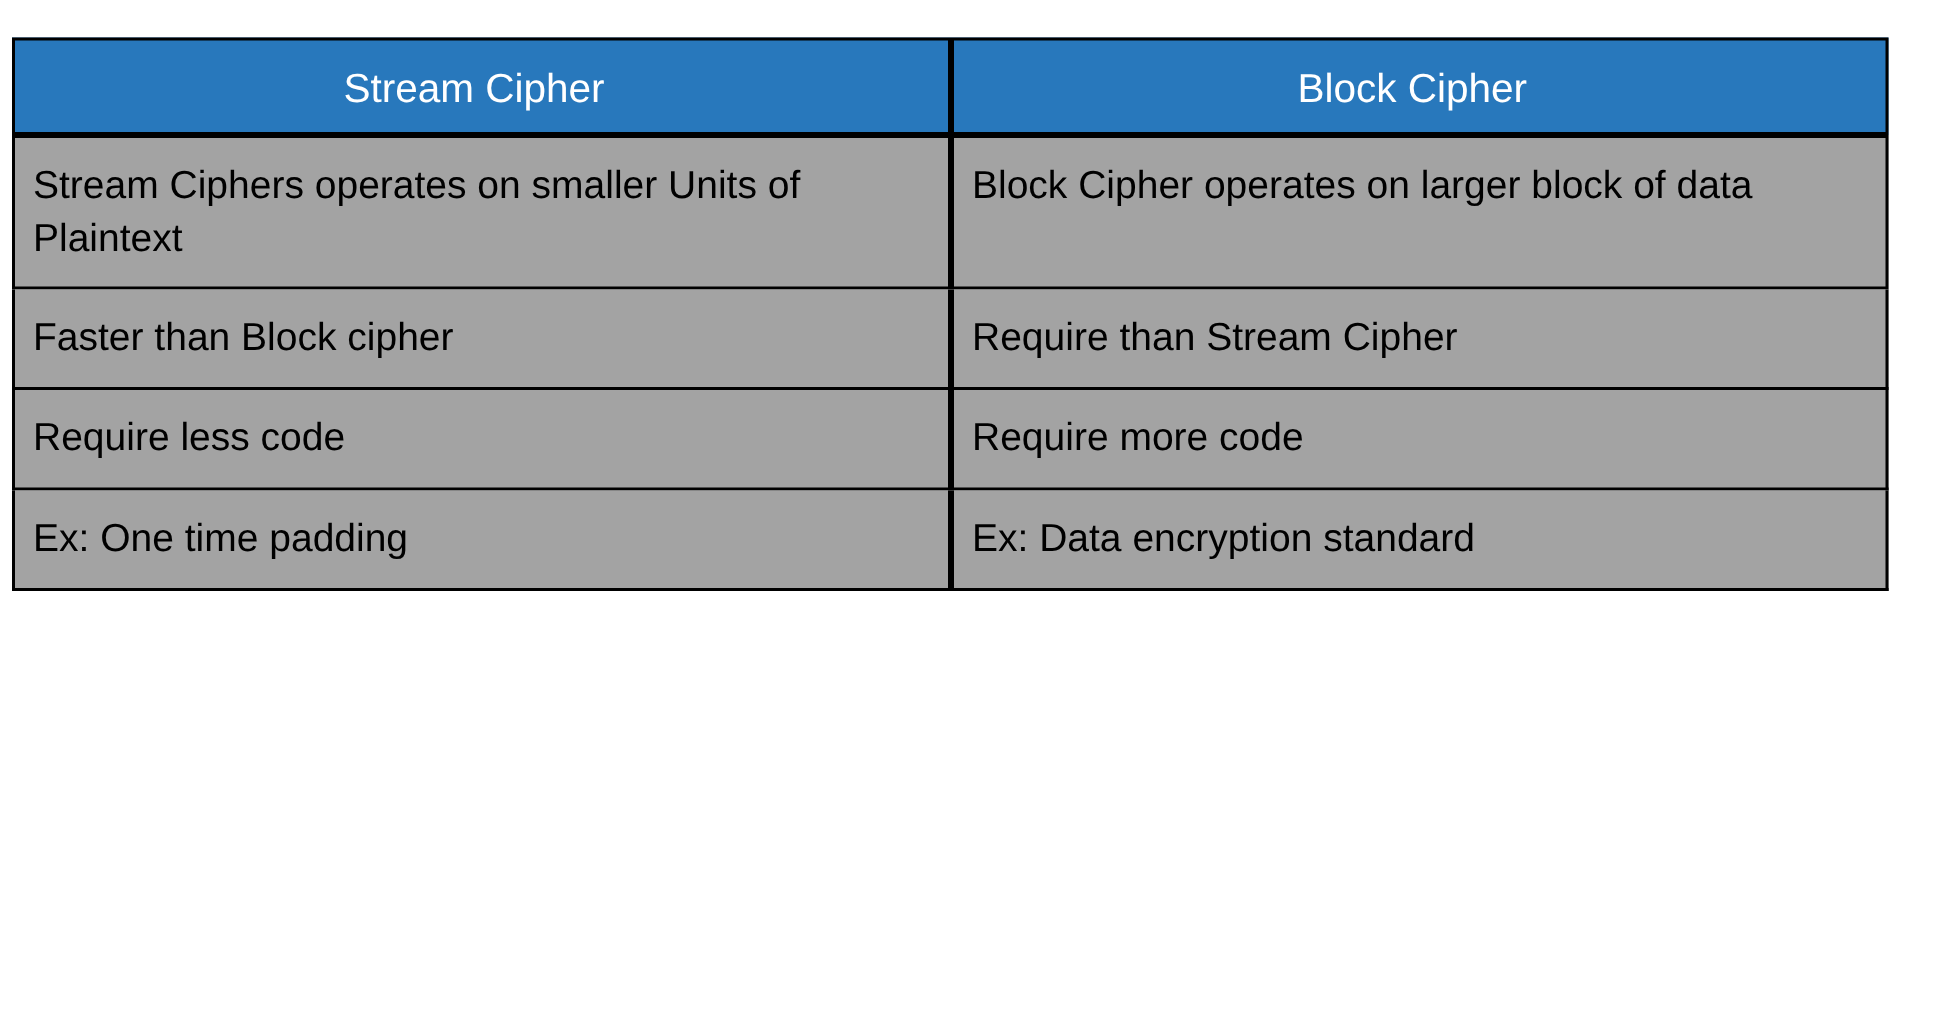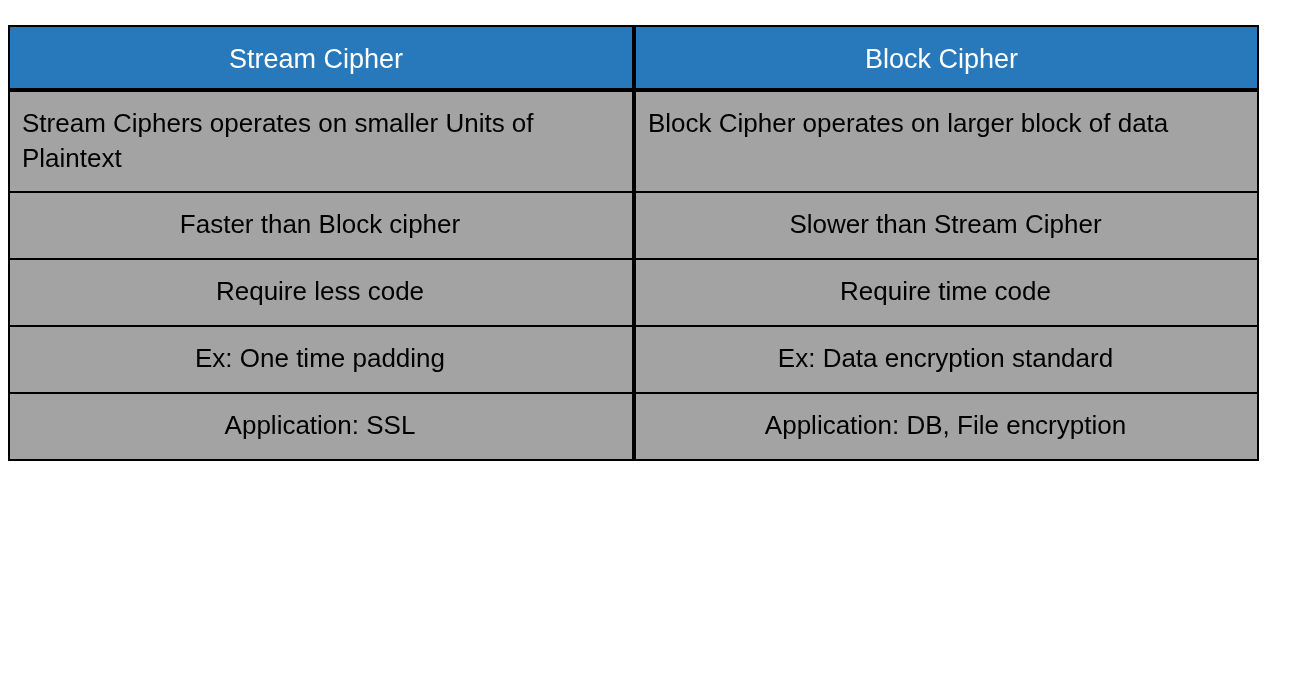--- a/index.html
+++ b/index.html
@@ -62,21 +62,21 @@
 
   .cmp-table tbody td {
     background: #a3a3a3;
     color: #000000;
     font-size: 26px;
     line-height: 35px;
     padding: 14px 14px 14px 12px;
   }
 
   .cmp-table tbody tr.r-tall td { height: 103px; }
-  .cmp-table tbody tr.r-short td { height: 67px; text-align: center; }
+  .cmp-table tbody tr.r-short td { height: 67px; }
   .cmp-table tbody tr.r-triple td { height: 135px; }
 </style>
 </head>
 <body>
 
 <div class="page">
 
   <table class="cmp-table">
     <colgroup>
       <col class="c1">
@@ -90,36 +90,32 @@
     </thead>
     <tbody>
 
       <tr class="r-tall">
         <td>Stream Ciphers operates on smaller Units of Plaintext</td>
         <td>Block Cipher operates on larger block of data</td>
       </tr>
 
       <tr class="r-short">
         <td>Faster than Block cipher</td>
-        <td>Slower than Stream Cipher</td>
+        <td>Require than Stream Cipher</td>
       </tr>
 
 
       <tr class="r-short">
         <td>Require less code</td>
-        <td>Require time code</td>
+        <td>Require more code</td>
       </tr>
 
 
       <tr class="r-short">
         <td>Ex: One time padding</td>
         <td>Ex: Data encryption standard</td>
       </tr>
 
-      <tr class="r-short">
-        <td>Application: SSL</td>
-        <td>Application: DB, File encryption</td>
-      </tr>
 
     </tbody>
   </table>
 
 </div>
 
 </body></html>

